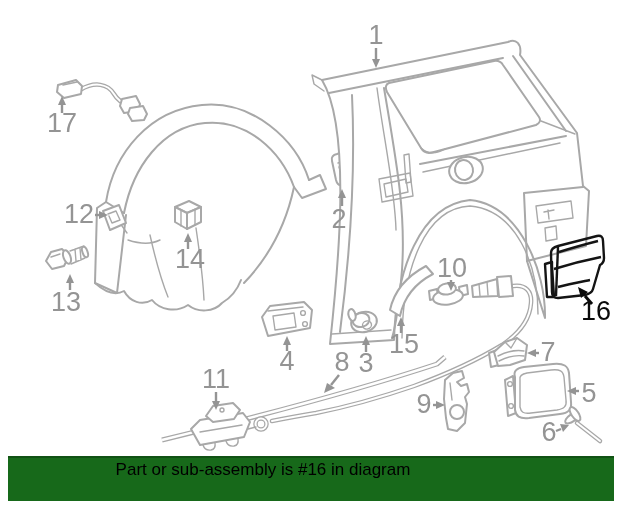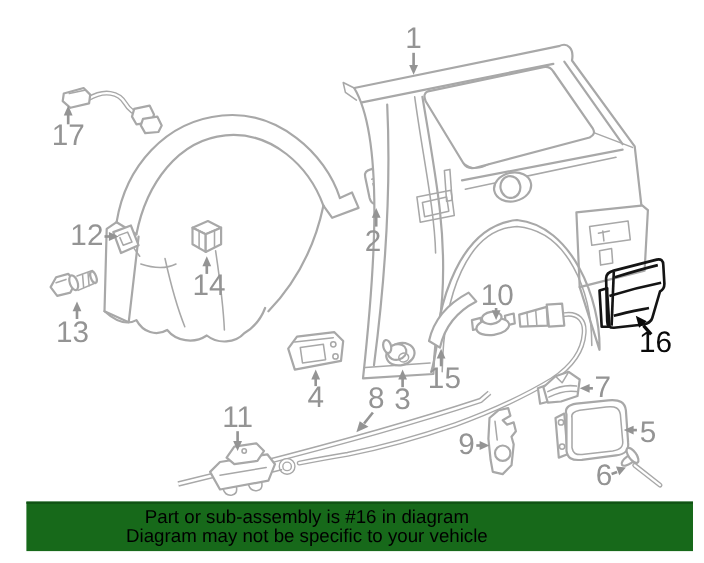--- a/index.html
+++ b/index.html
@@ -13,21 +13,21 @@
   .dblw{fill:none;stroke:#ffffff;stroke-width:2;stroke-linecap:round;}
   .dbl5{fill:none;stroke:#a8a8a8;stroke-width:5;stroke-linecap:butt;}
   .dbl5w{fill:none;stroke:#ffffff;stroke-width:2.4;stroke-linecap:butt;}
   .lbl{font-size:27px;fill:#949494;}
   .lbl16{font-size:27px;fill:#0a0a0a;}
   .arr{stroke:#949494;stroke-width:2.4;}
   .arrh{fill:#949494;stroke:none;}
   .arr16{stroke:#0a0a0a;stroke-width:3;}
   .arrh16{fill:#0a0a0a;stroke:none;}
   .hlstroke{stroke:#141414;stroke-width:2.4;stroke-linejoin:round;fill:none;}
-  .banner{position:absolute;left:24px;top:456px;width:606px;height:45px;
+  .banner{position:absolute;left:8px;top:456px;width:606px;height:45px;
           background:#17691a;border-top:2px solid #115214;box-sizing:border-box;}
   .banner-inner{width:510px;text-align:center;color:#000;font-size:17px;line-height:18px;padding-top:3px;}
 </style>
 </head>
 <body>
 
 <div id="stage">
 <svg width="640" height="512" viewBox="0 0 640 512">
 
   <g>
@@ -285,16 +285,15 @@
           <text class="lbl" x="62" y="132" text-anchor="middle">17</text>
       <line class="arr" x1="62" y1="113" x2="62" y2="104"></line>
           <polygon class="arrh" points="62,96 58,105 66,105"></polygon>
         </g>
   </g>
 </svg>
 
   <div class="banner" style="background: rgb(23, 105, 26); color: rgb(0, 0, 0);">
     <div class="banner-inner">
       <div>Part or sub-assembly is #16 in diagram</div>
-      <div>Diagram may not be specific to your vehicle</div>
     </div>
   </div>
 </div>
 
 </body></html>

